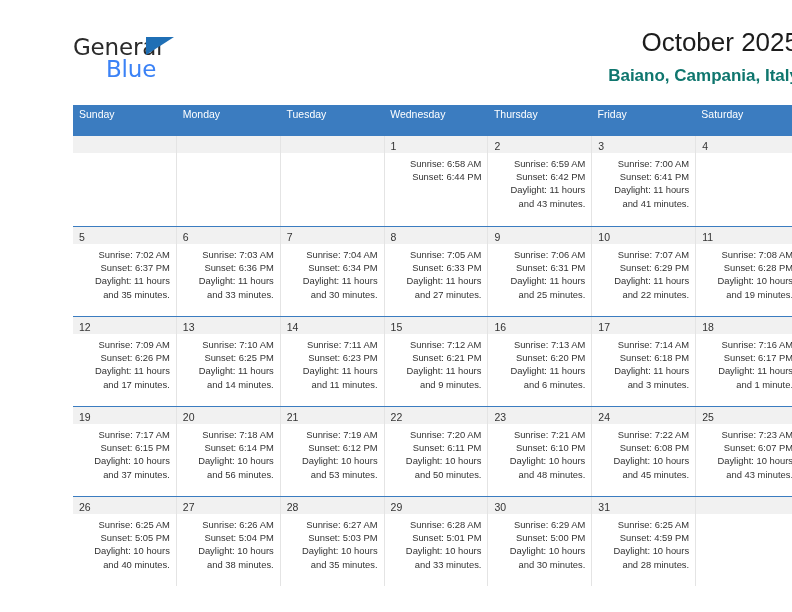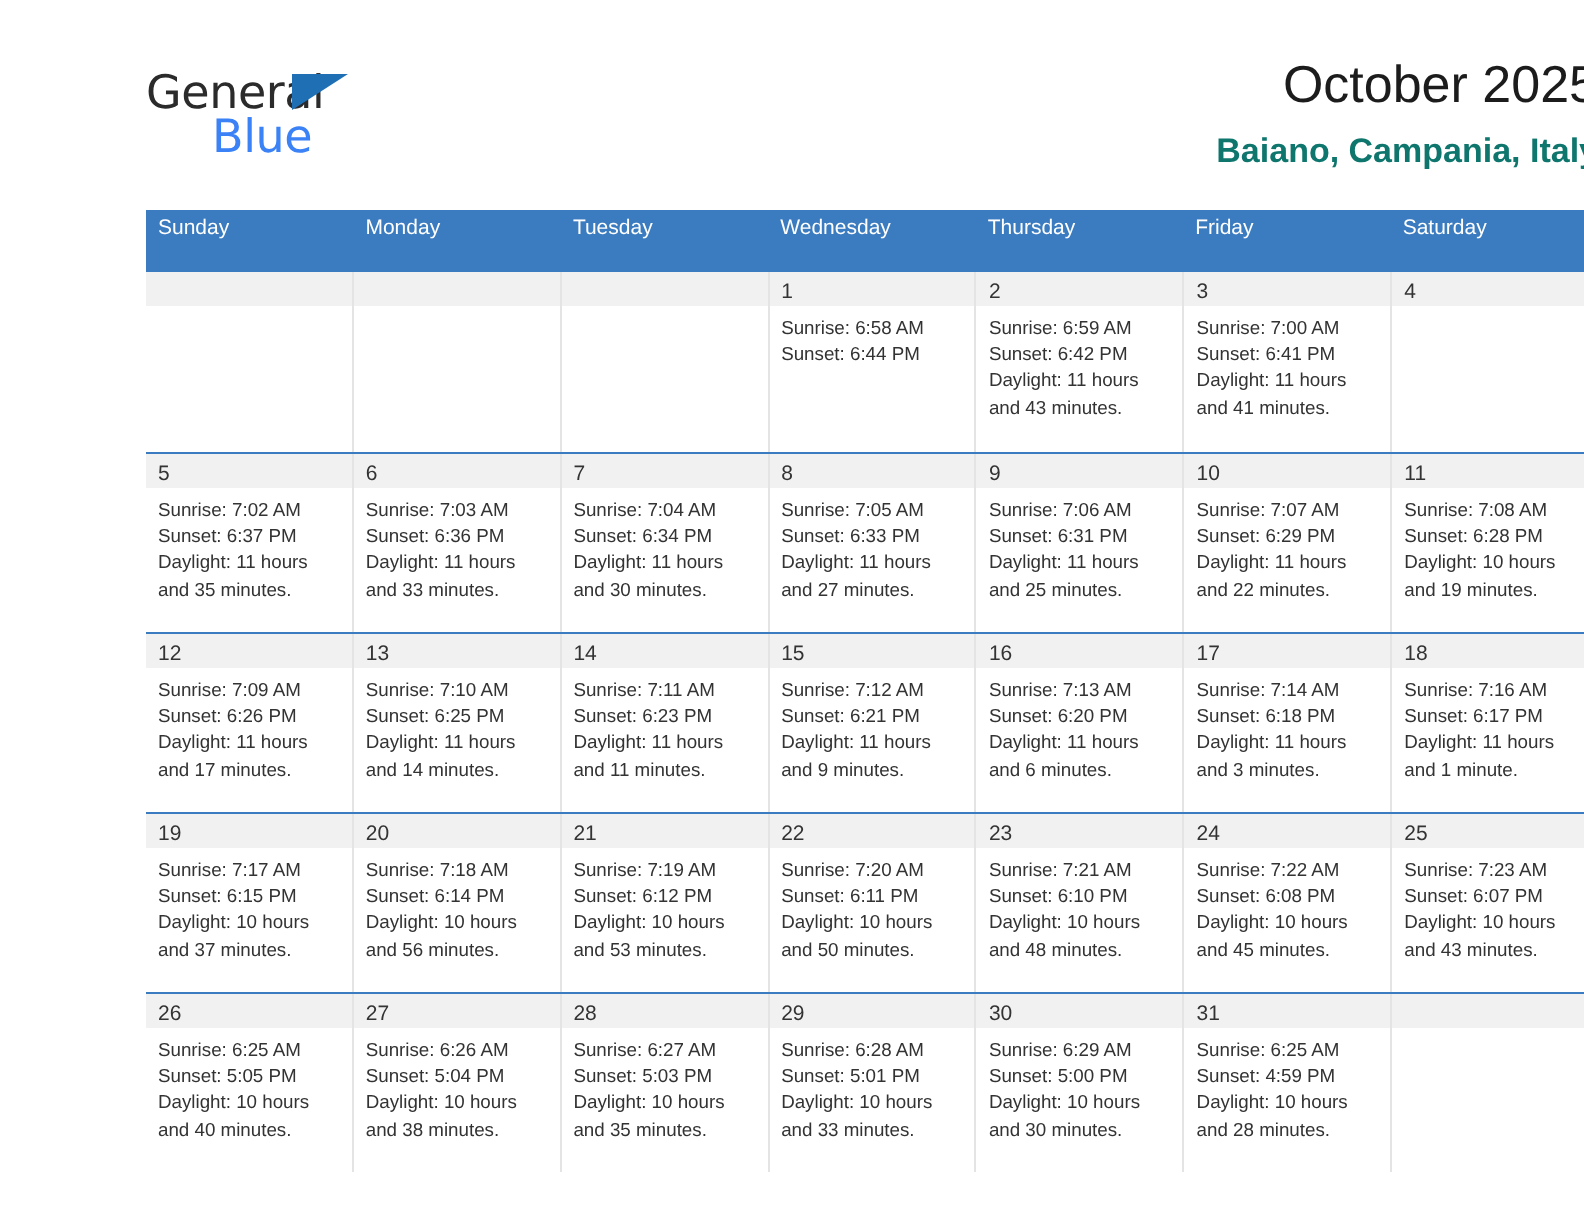--- a/index.html
+++ b/index.html
@@ -138,20 +138,21 @@
     box-sizing: border-box;
     padding-left: 6px;
   }
   .day-number {
     font-size: 10.5px;
     color: #333333;
     line-height: 17px;
   }
   .day-body {
     padding: 4px 6px 0 6px;
+    text-align: right;
   }
   .day-line {
     font-size: 9.4px;
     line-height: 13.2px;
     color: #333333;
     white-space: nowrap;
   }
   .day-line.wrap {
     white-space: normal;
   }

